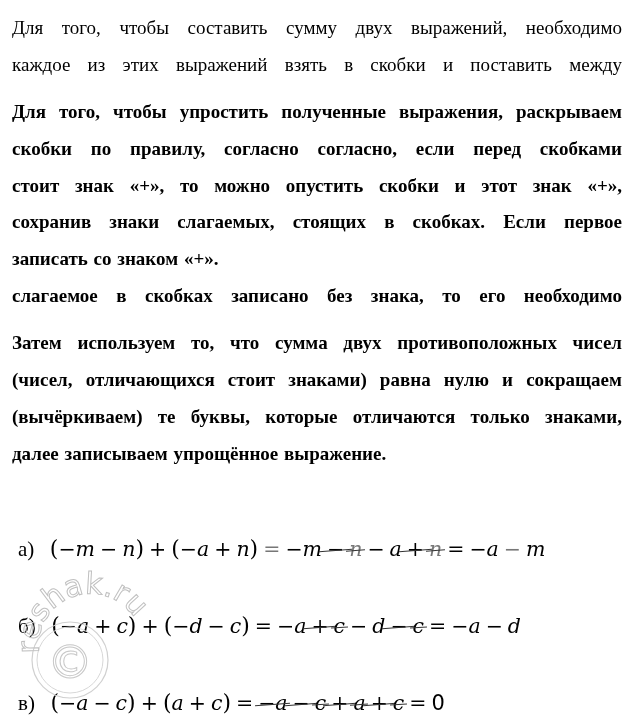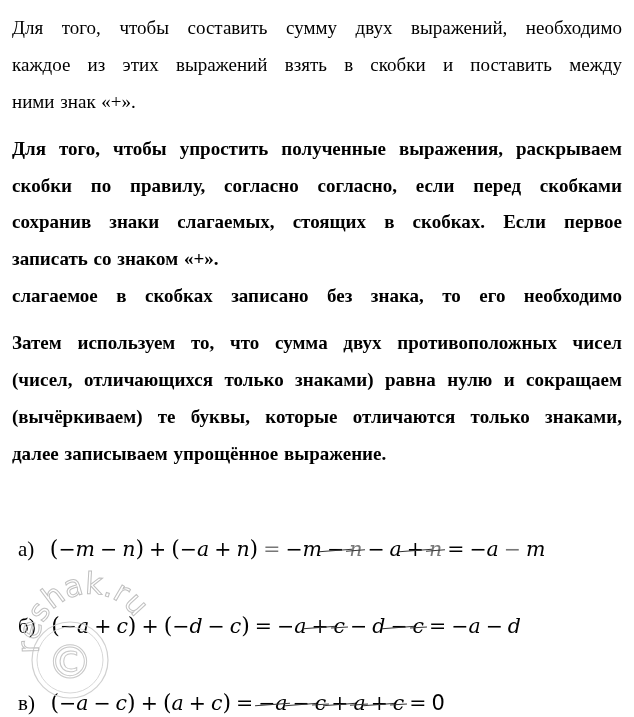--- a/index.html
+++ b/index.html
@@ -98,32 +98,32 @@
       pointer-events: none;
     }
   </style>
 </head>
 <body>
 
 <div class="page">
   <div class="para">
     <span class="line">Для того, чтобы составить сумму двух выражений, необходимо</span>
     <span class="line">каждое из этих выражений взять в скобки и поставить между</span>
-    <span class="line last">ними знак «+».</span>
   </div>
   <div class="para">
     <span class="line">Для того, чтобы упростить полученные выражения, раскрываем</span>
     <span class="line">скобки по правилу, согласно согласно, если перед скобками</span>
+    <span class="line">стоит знак «+», то можно опустить скобки и этот знак «+»,</span>
     <span class="line">сохранив знаки слагаемых, стоящих в скобках. Если первое</span>
     <span class="line last">записать со знаком «+».</span>
     <span class="line">слагаемое в скобках записано без знака, то его необходимо</span>
   </div>
   <div class="para">
     <span class="line">Затем используем то, что сумма двух противоположных чисел</span>
-    <span class="line">(чисел, отличающихся только знаками) равна нулю и сокращаем</span>
+    <span class="line">(чисел, отличающихся стоит знаками) равна нулю и сокращаем</span>
     <span class="line">(вычёркиваем) те буквы, которые отличаются только знаками,</span>
     <span class="line last">далее записываем упрощённое выражение.</span>
   </div>
 </div>
 
 <div class="math-block" style="top:534px;">
   <span class="math-label">а)</span>
   <span class="par">(</span><span class="m">−m</span><span class="op">−</span><span class="m">n</span><span class="par">)</span><span class="op">+</span><span class="par">(</span><span class="m">−a</span><span class="op">+</span><span class="m">n</span><span class="par">)</span><span class="op grey">=</span><span class="m">−m</span><span class="op struck">−</span><span class="m struck grey">n</span><span class="op">−</span><span class="m">a</span><span class="op struck">+</span><span class="m struck grey">n</span><span class="op">=</span><span class="m">−a</span><span class="op grey">−</span><span class="m">m</span>
 </div>
 

